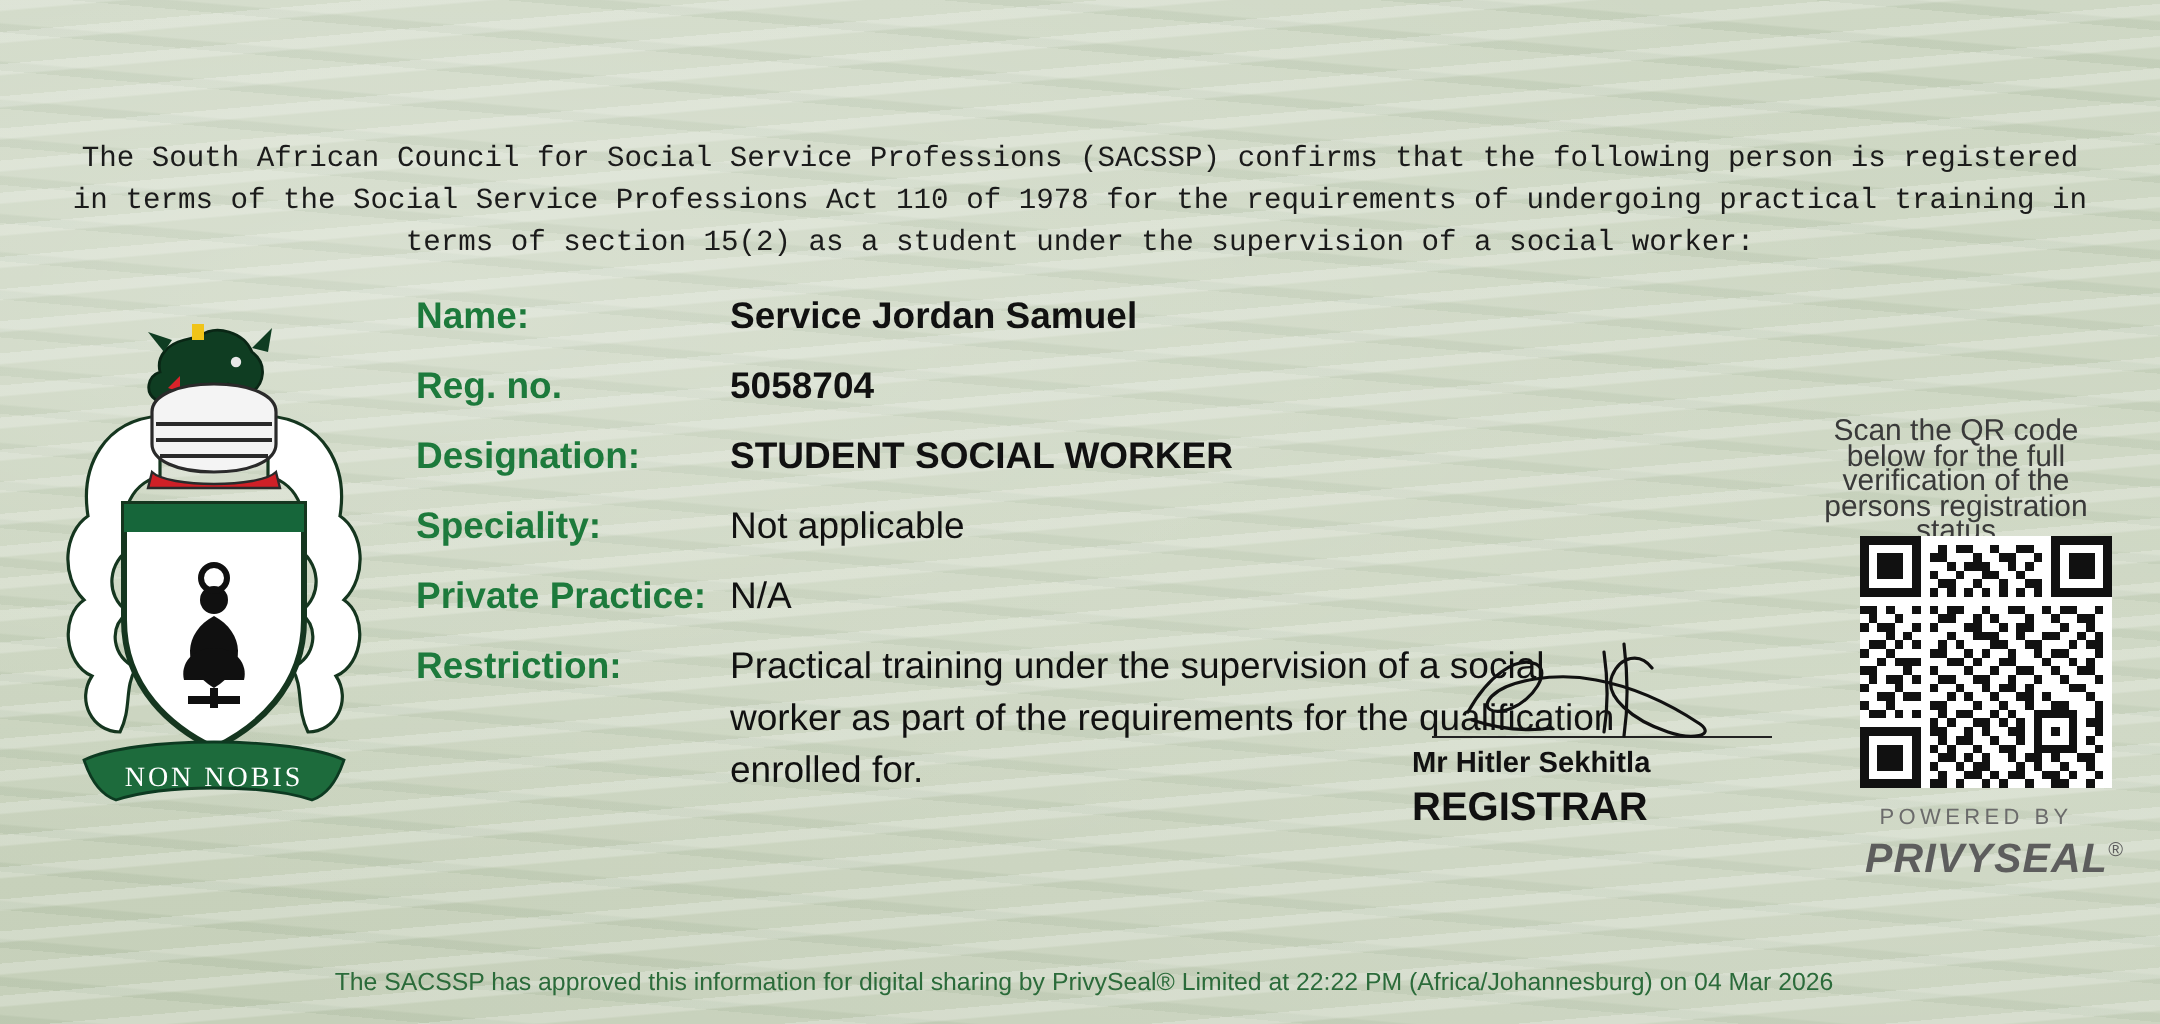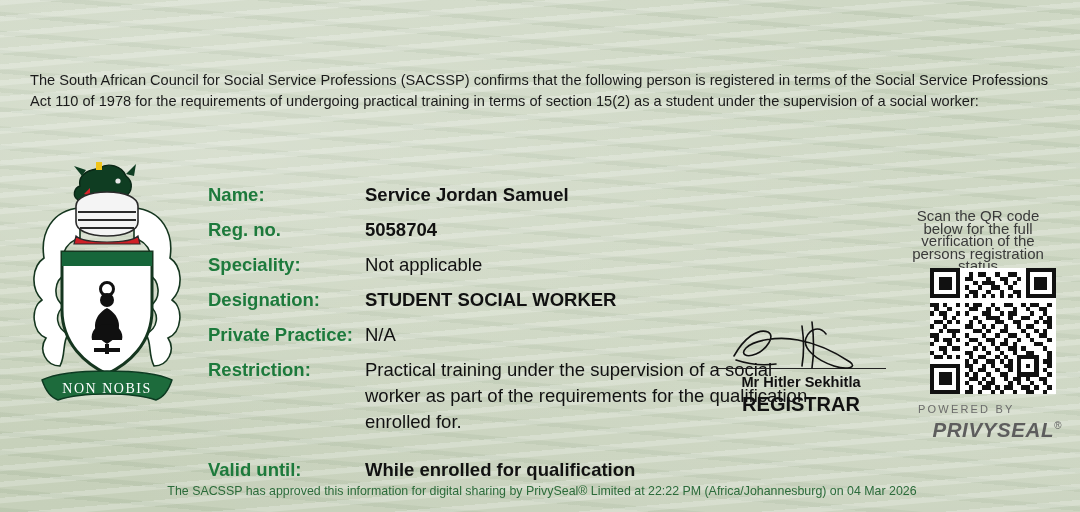--- a/index.html
+++ b/index.html
@@ -53,42 +53,42 @@
     font-size: 37px;
     font-weight: bold;
     letter-spacing: 0.5px;
     color: #1d7a3c;
   }
   .intro {
     position: absolute;
     top: 70px;
     left: 30px;
     width: 1020px;
-    text-align: left;
+    text-align: center;
     font-size: 14.6px;
     line-height: 21px;
     color: #1b1b1b;
+    font-family: Liberation Mono, monospace;
   }
   
   .crest {
     position: absolute;
     left: 22px;
     top: 148px;
     width: 170px;
     height: 265px;
   }
   .crest svg { display: block; }
 
   
   .fields {
     position: absolute;
     left: 208px;
     top: 145px;
     width: 600px;
-    margin-top: 37px;
   }
   .row {
     display: flex;
     align-items: flex-start;
     margin-bottom: 10px;
   }
   .row .lab {
     width: 157px;
     flex: 0 0 157px;
     font-size: 18.5px;
@@ -125,21 +125,21 @@
     height: 126px;
     background: #fff;
     padding: 0;
   }
   .qr svg { display:block; }
   .powered {
     position: absolute;
     right: 22px;
     top: 403px;
     width: 140px;
-    text-align: left;
+    text-align: center;
     font-size: 11px;
     letter-spacing: 2.2px;
     color: #6b6b6b;
   }
   .privyseal {
     position: absolute;
     right: 18px;
     top: 418px;
     width: 148px;
     text-align: right;
@@ -154,21 +154,21 @@
     vertical-align: super;
     font-weight: normal;
   }
 
   
   .sigblock {
     position: absolute;
     left: 706px;
     top: 368px;
     width: 190px;
-    text-align: center;
+    text-align: left;
   }
   .sigline {
     width: 170px;
     height: 1px;
     background: #222;
     margin: 0 auto;
   }
   .signame {
     font-size: 14.6px;
     font-weight: bold;
@@ -257,43 +257,39 @@
       <div class="lab">Name:</div>
       <div class="val bold">Service Jordan Samuel</div>
     </div>
 
     <div class="row">
       <div class="lab">Reg. no.</div>
       <div class="val bold">5058704</div>
     </div>
 
     <div class="row">
+      <div class="lab">Designation:</div>
+      <div class="val bold">STUDENT SOCIAL WORKER</div>
+    </div>
+
+    <div class="row">
       <div class="lab">Speciality:</div>
       <div class="val">Not applicable</div>
-    </div>
-
-    <div class="row">
-      <div class="lab">Designation:</div>
-      <div class="val bold">STUDENT SOCIAL WORKER</div>
     </div>
 
     <div class="row">
       <div class="lab">Private Practice:</div>
       <div class="val">N/A</div>
     </div>
 
     <div class="row">
       <div class="lab">Restriction:</div>
       <div class="val multi" style="max-width:520px">Practical training under the supervision of a social worker as part of the requirements for the qualification enrolled for.</div>
     </div>
 
-    <div class="row valid-row">
-      <div class="lab">Valid until:</div>
-      <div class="val bold">While enrolled for qualification</div>
-    </div>
 
   </div>
 
   <div class="qr-note">Scan the QR code below for the full verification of the persons registration status</div>
 
   <div class="qr">
     <svg width="126" height="126" viewBox="0 0 29 29" shape-rendering="crispEdges">
       <rect width="29" height="29" fill="#ffffff"></rect>
       <g fill="#111111">
 

